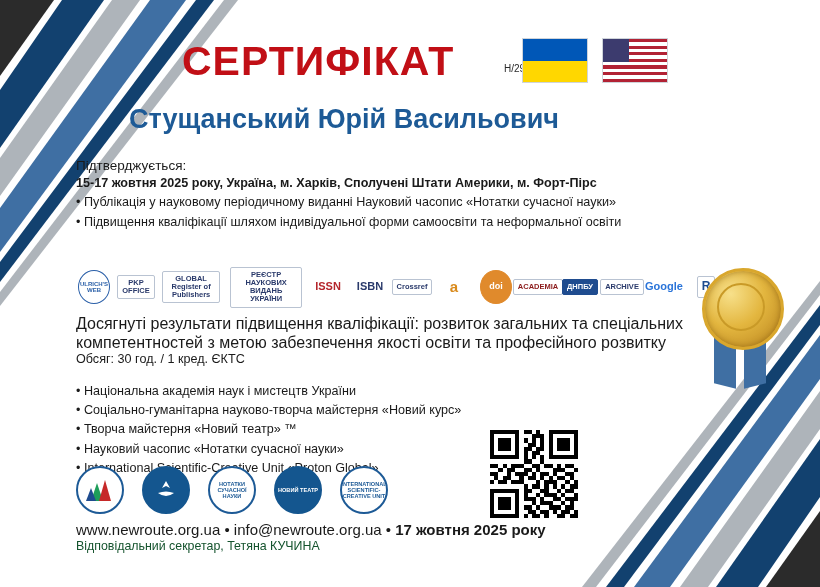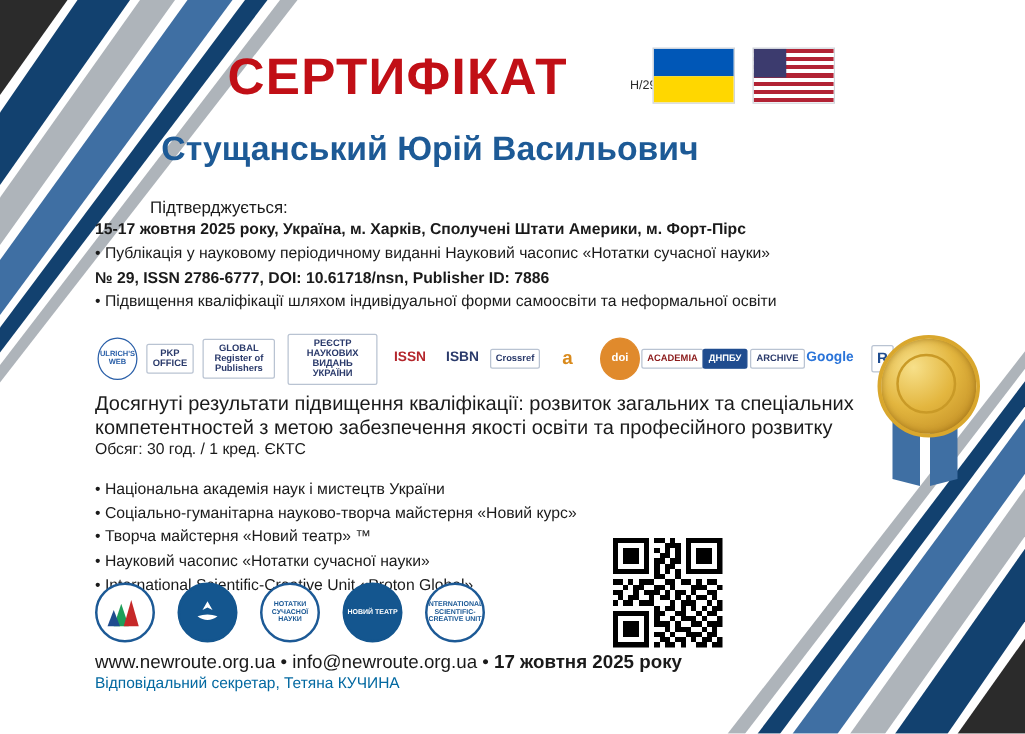--- a/index.html
+++ b/index.html
@@ -85,21 +85,20 @@
     color: #1d5a96;
     padding-right: 28px;
   }
 
   .confirm-label {
     position: absolute;
     left: 76px;
     top: 158px;
     font-size: 13.5px;
     color: #1a1a1a;
-    margin-left: 44px;
   }
   .lines {
     position: absolute;
     left: 76px;
     top: 174px;
     width: 690px;
     font-size: 12.6px;
     color: #1a1a1a;
     line-height: 19.4px;
   }
@@ -197,21 +196,21 @@
     left: 76px;
     top: 521px;
     font-size: 15px;
     color: #1a1a1a;
   }
   .footer-line2 {
     position: absolute;
     left: 76px;
     top: 539px;
     font-size: 12.4px;
-    color: #0369a1;
+    color: #14532d;
   }
 
   
   .qr {
     position: absolute;
     left: 490px;
     top: 430px;
     width: 88px;
     height: 88px;
   }
@@ -291,21 +290,20 @@
       </div>
     </div>
 
     <div class="name">Стущанський Юрій Васильович</div>
 
     <div class="confirm-label">Підтверджується:</div>
 
     <div class="lines">
       <div class="ln b">15-17 жовтня 2025 року, Україна, м. Харків, Сполучені Штати Америки, м. Форт-Пірс</div>
       <div class="ln">• Публікація у науковому періодичному виданні Науковий часопис «Нотатки сучасної науки»</div>
-      <div class="ln b">№ 29, ISSN 2786-6777, DOI: 10.61718/nsn, Publisher ID: 7886</div>
       <div class="ln">• Підвищення кваліфікації шляхом індивідуальної форми самоосвіти та неформальної освіти</div>
     </div>
 
     <div class="logo-strip">
       <div class="logo-item">
           <div class="lg-circle">ULRICH'S WEB</div>
         </div>
       <div class="logo-item">
           <div class="lg-box">PKP OFFICE</div>
         </div>

